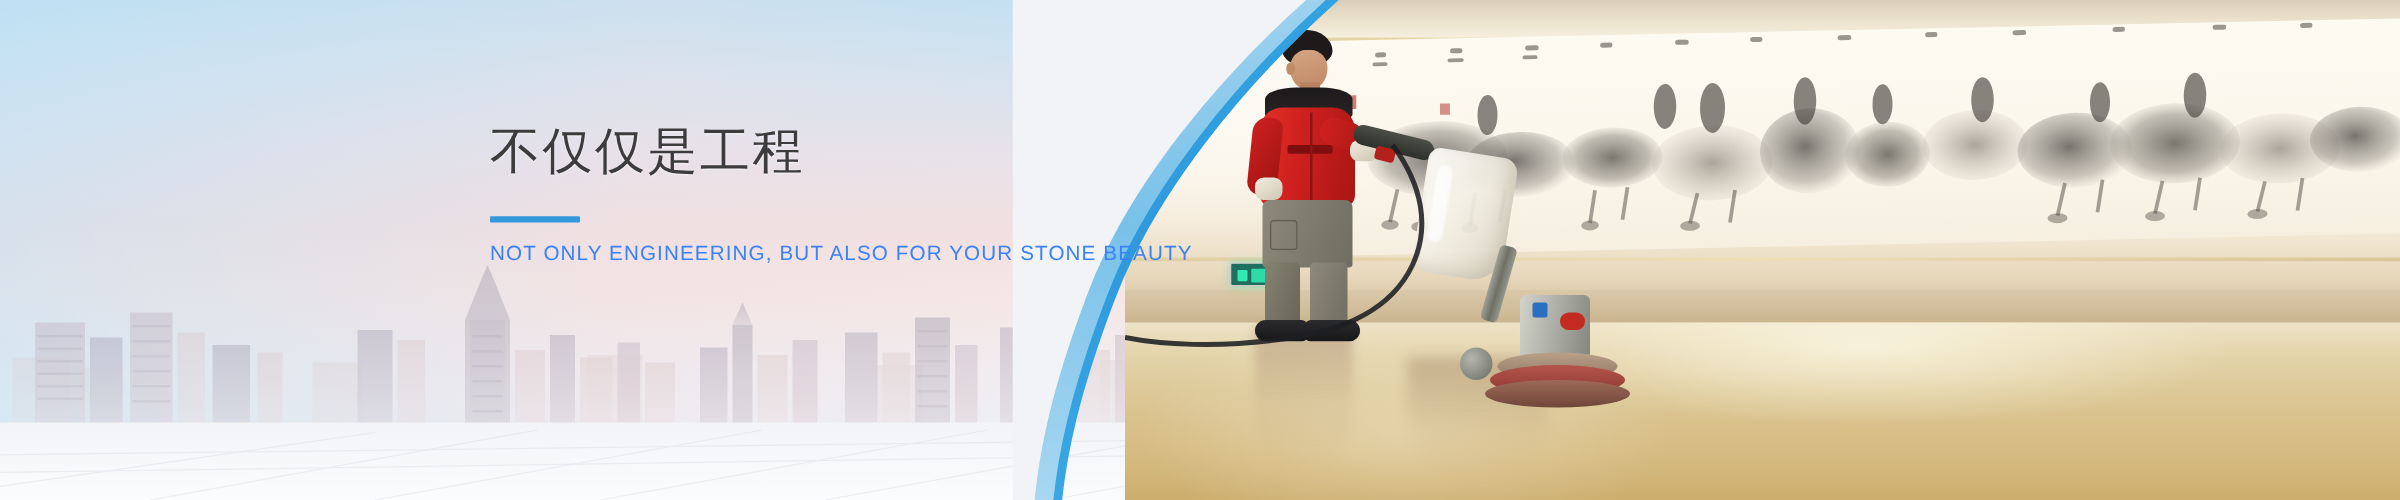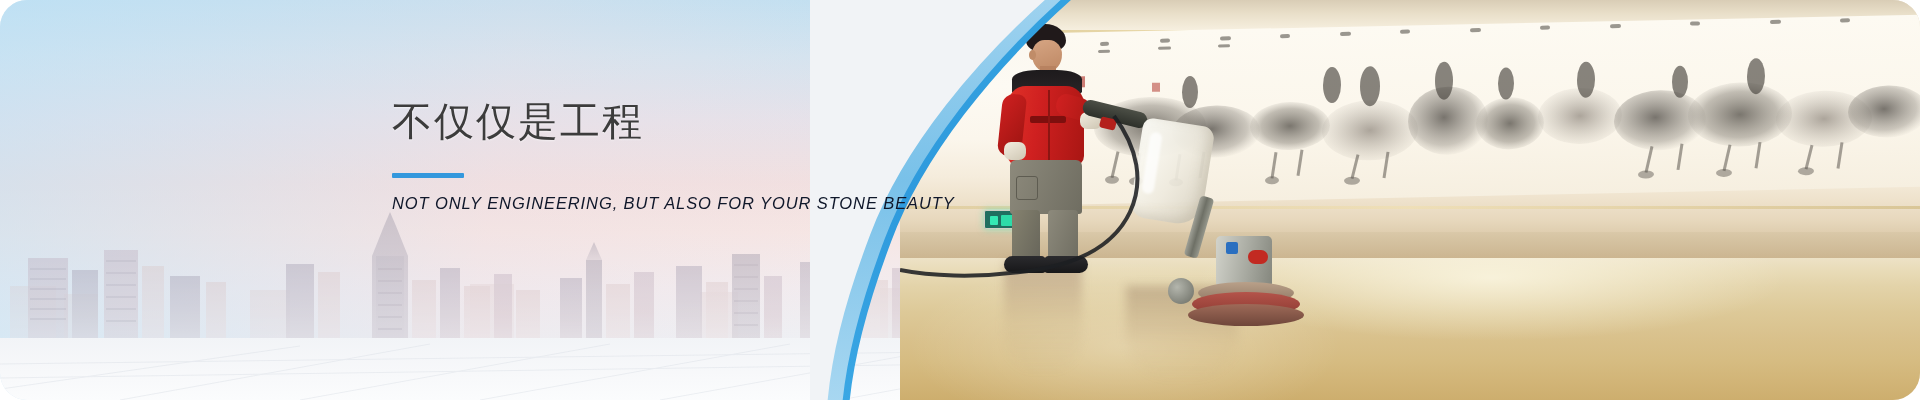--- a/index.html
+++ b/index.html
@@ -4,21 +4,20 @@
 <title>Banner</title>
 <style>
   html,body{margin:0;padding:0;background:#fff;}
   *{box-sizing:border-box;}
   .stage{
     position:relative;
     width:1920px;
     height:400px;
     overflow:hidden;
     font-family:"Liberation Sans","DejaVu Sans",sans-serif;
-    border-radius:27px;
   }
 
   
   .left-bg{
     position:absolute; left:0; top:0; width:1100px; height:400px;
     background:
       linear-gradient(180deg,
         #bfe0f2 0%,
         #d3e4f0 14%,
         #e6e2ea 30%,
@@ -130,23 +129,22 @@
   .rule{
     width:72px; height:5px;
     margin-top:26px;
     border-radius:1px;
   }
   .t-sub{
     margin-top:16px;
     font-size:16.5px;
     font-weight:400;
     letter-spacing:.9px;
-    color:#0f172a;
+    color:#3b82f6;
     white-space:nowrap;
-    font-style:italic;
   }
 </style>
 </head>
 <body>
 
 <div class="stage">
 
   <div class="left-bg"></div>
   <div class="left-bg tint"></div>
 

